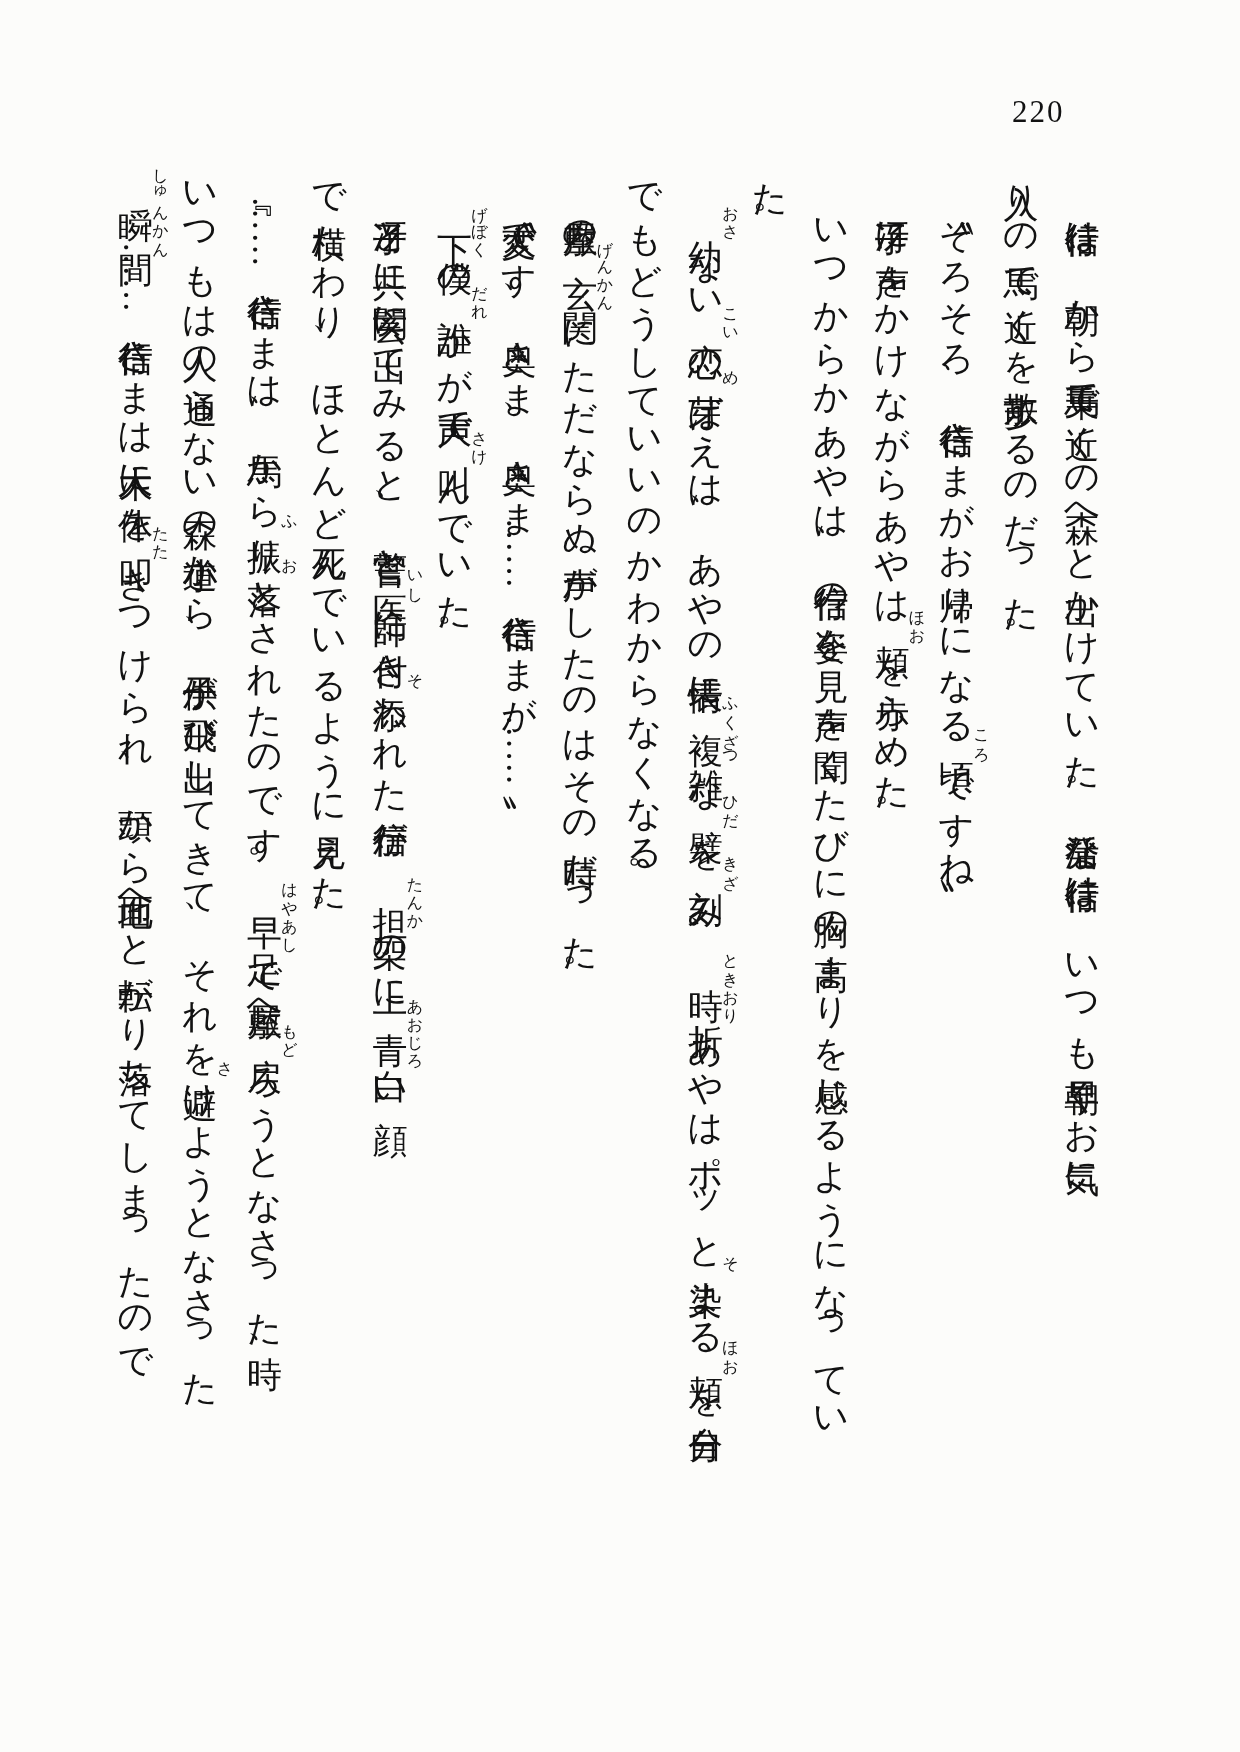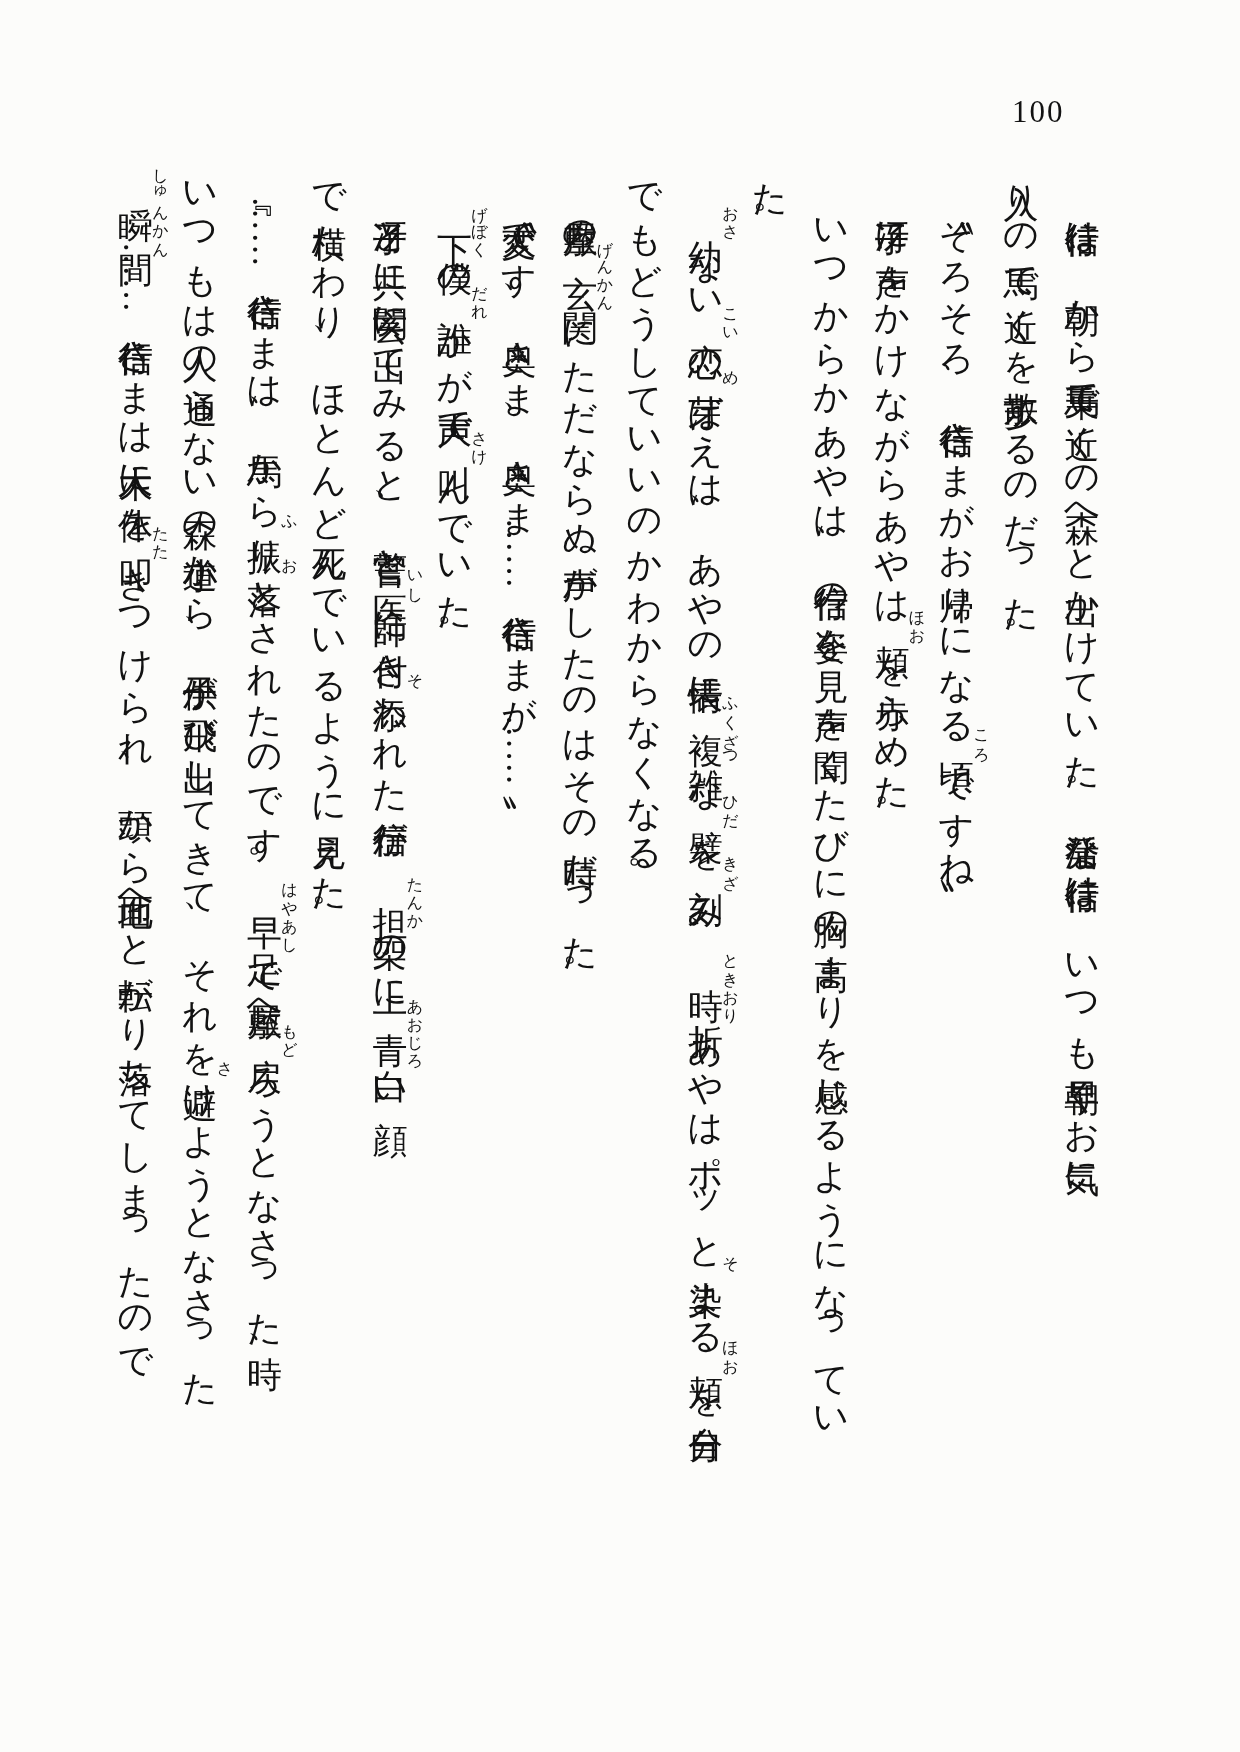--- a/index.html
+++ b/index.html
@@ -47,21 +47,21 @@
   }
   rt {
     font-size: 16px;
     letter-spacing: 0;
     font-family: "Liberation Serif", "DejaVu Serif", serif;
   }
 </style>
 </head>
 <body style="background: rgb(252, 252, 250); color: rgb(18, 18, 18);">
 
-<div class="page-number">100</div>
+<div class="page-number">220</div>
 
 <div class="text-area">
     <p class="col indent">信行は、朝から乗馬で近くの森へと出かけていた。活発な信行は、いつも朝早くお気に</p>
     <p class="col">入りの馬で近くを散歩するのだった。</p>
     <p class="col indent">〝そろそろ、信行さまがお帰りになる<ruby>頃<rt>ころ</rt></ruby>ですね〟</p>
     <p class="col indent">冴子に声をかけながらあやは<ruby>頬<rt>ほお</rt></ruby>を赤らめた。</p>
     <p class="col indent">いつからかあやは、信行の姿を見、声を聞くたびに胸の高まりを感じるようになってい</p>
     <p class="col">た。</p>
     <p class="col indent"><ruby>幼<rt>おさ</rt></ruby>ない<ruby>恋<rt>こい</rt></ruby>の<ruby>芽<rt>め</rt></ruby>ばえは、あやの表情に<ruby>複雑<rt>ふくざつ</rt></ruby>な<ruby>襞<rt>ひだ</rt></ruby>を<ruby>刻<rt>きざ</rt></ruby>み、<ruby>時折<rt>ときおり</rt></ruby>あやはポッと<ruby>染<rt>そ</rt></ruby>まる<ruby>頬<rt>ほお</rt></ruby>を自分</p>
     <p class="col">でもどうしていいのかわからなくなる。</p>

